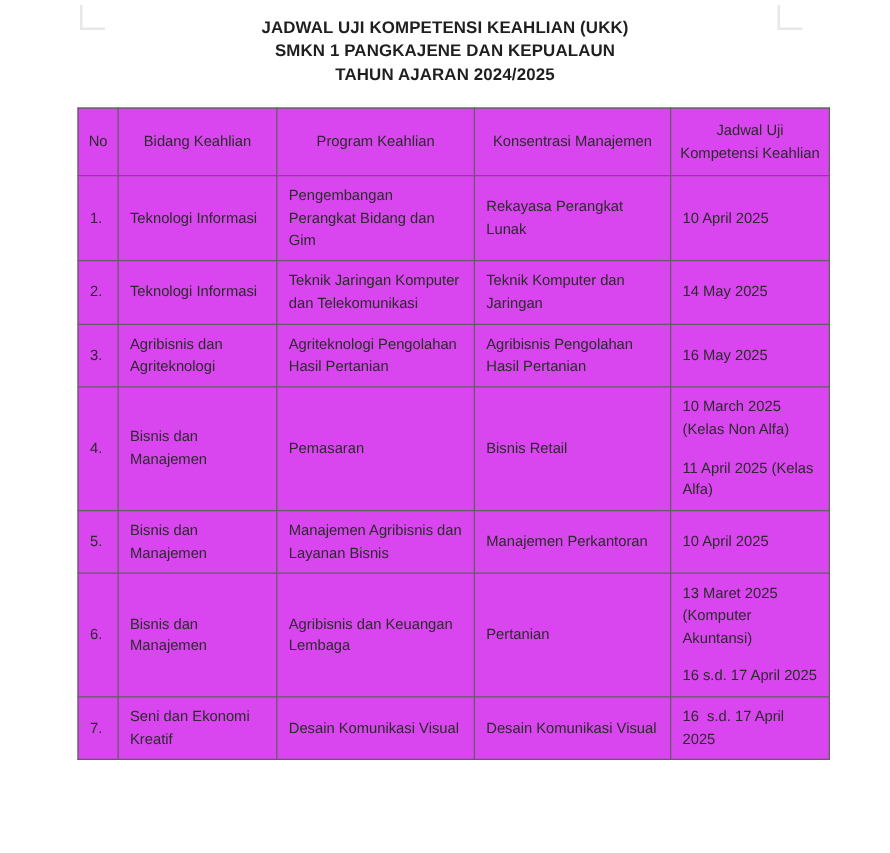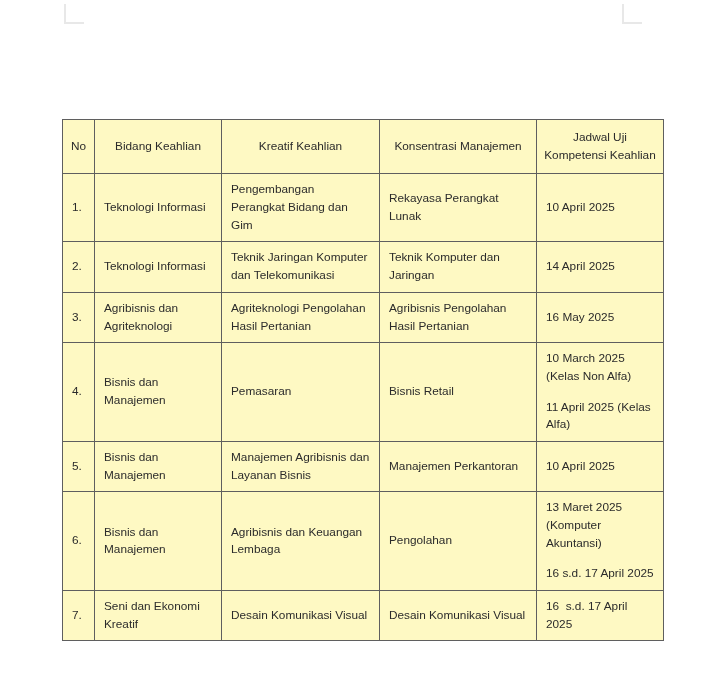--- a/index.html
+++ b/index.html
@@ -61,22 +61,21 @@
     position: absolute;
     left: 62px;
     top: 86px;
     width: 601px;
   }
 
   table.ukk {
     border-collapse: collapse;
     width: 601px;
     table-layout: fixed;
-    background: #fef9c3;
-    margin-top: 33px;
+    background: #d946ef;
   }
   table.ukk th,
   table.ukk td {
     border: 1px solid #5f5f5f;
     font-size: 11.8px;
     color: #2b2b2b;
     line-height: 1.5;
     padding: 7px 9px;
     vertical-align: middle;
     word-wrap: break-word;
@@ -109,56 +108,61 @@
   .nowrapish { white-space: pre-wrap; }
 </style>
 </head>
 <body>
 
 <div class="page">
 
   <div class="crop-mark left"></div>
   <div class="crop-mark right"></div>
 
+  <div class="title-block">
+    <div class="title-line">JADWAL UJI KOMPETENSI KEAHLIAN (UKK)</div>
+    <div class="title-line">SMKN 1 PANGKAJENE DAN KEPUALAUN</div>
+    <div class="title-line">TAHUN AJARAN 2024/2025</div>
+  </div>
 
   <div class="table-wrap">
     <table class="ukk">
       <colgroup>
         <col class="c-no">
         <col class="c-bid">
         <col class="c-prog">
         <col class="c-kons">
         <col class="c-jad">
       </colgroup>
       <thead>
         <tr>
           <th>No</th>
           <th>Bidang Keahlian</th>
-          <th>Kreatif Keahlian</th>
+          <th>Program Keahlian</th>
           <th>Konsentrasi Manajemen</th>
           <th>Jadwal Uji Kompetensi Keahlian</th>
         </tr>
       </thead>
       <tbody id="table-body">
           <tr>
             <td class="no-cell">1.</td>
             <td>Teknologi Informasi</td>
             <td>Pengembangan Perangkat Bidang dan Gim</td>
             <td>Rekayasa Perangkat Lunak</td>
             <td>
               <div class="date-group nowrapish">10 April 2025</div>
             </td>
           </tr>
           <tr>
             <td class="no-cell">2.</td>
             <td>Teknologi Informasi</td>
             <td>Teknik Jaringan Komputer dan Telekomunikasi</td>
             <td>Teknik Komputer dan Jaringan</td>
             <td>
-              <div class="date-group nowrapish">14 April 2025</div>
+              <div class="date-group nowrapish">14 May 2025</div>
             </td>
           </tr>
           <tr>
             <td class="no-cell">3.</td>
             <td>Agribisnis dan Agriteknologi</td>
             <td>Agriteknologi Pengolahan Hasil Pertanian</td>
             <td>Agribisnis Pengolahan Hasil Pertanian</td>
             <td>
               <div class="date-group nowrapish">16 May 2025</div>
             </td>
@@ -179,21 +183,21 @@
             <td>Manajemen Agribisnis dan Layanan Bisnis</td>
             <td>Manajemen Perkantoran</td>
             <td>
               <div class="date-group nowrapish">10 April 2025</div>
             </td>
           </tr>
           <tr>
             <td class="no-cell">6.</td>
             <td>Bisnis dan Manajemen</td>
             <td>Agribisnis dan Keuangan Lembaga</td>
-            <td>Pengolahan</td>
+            <td>Pertanian</td>
             <td>
               <div class="date-group nowrapish">13 Maret 2025 (Komputer Akuntansi)</div>
               <div class="date-group nowrapish">16 s.d. 17 April 2025</div>
             </td>
           </tr>
           <tr>
             <td class="no-cell">7.</td>
             <td>Seni dan Ekonomi Kreatif</td>
             <td>Desain Komunikasi Visual</td>
             <td>Desain Komunikasi Visual</td>

